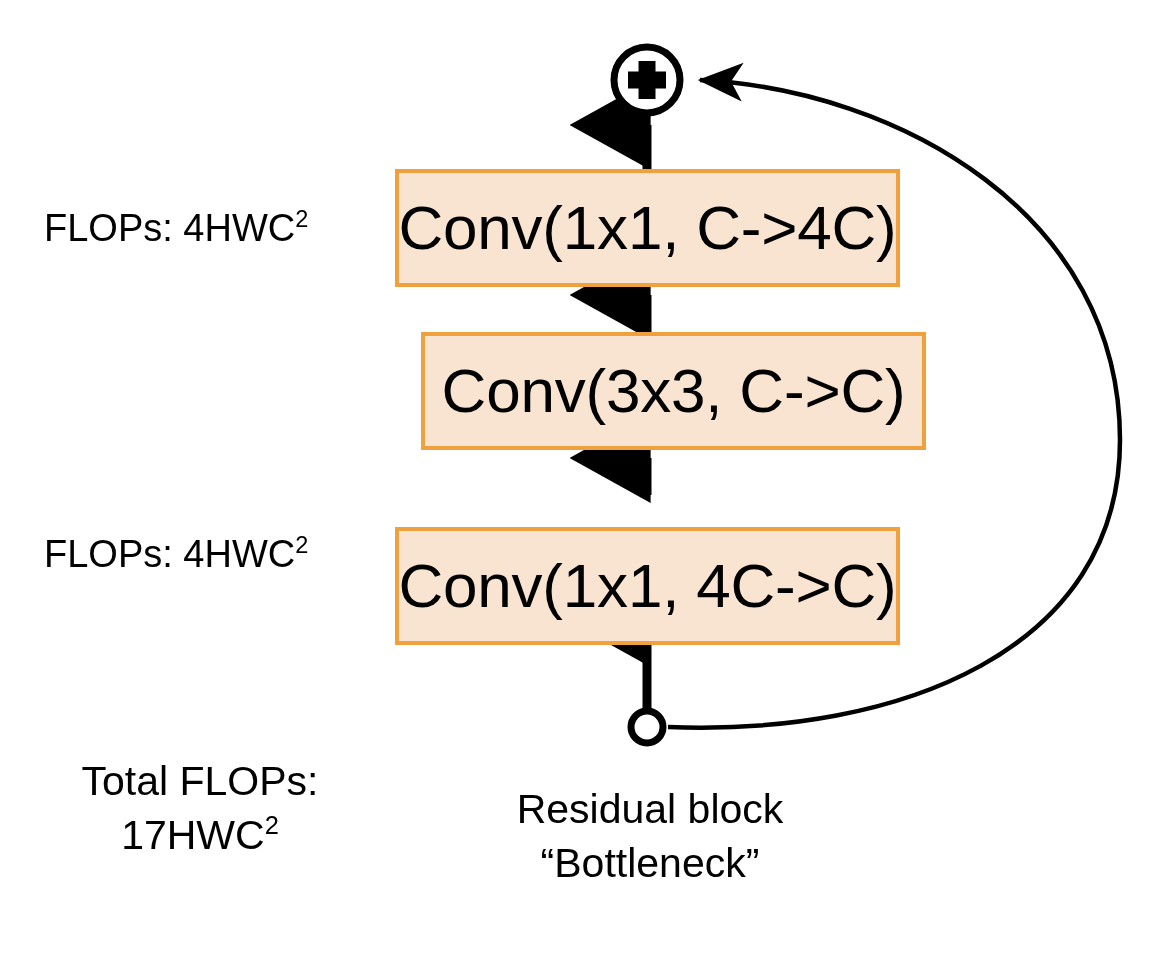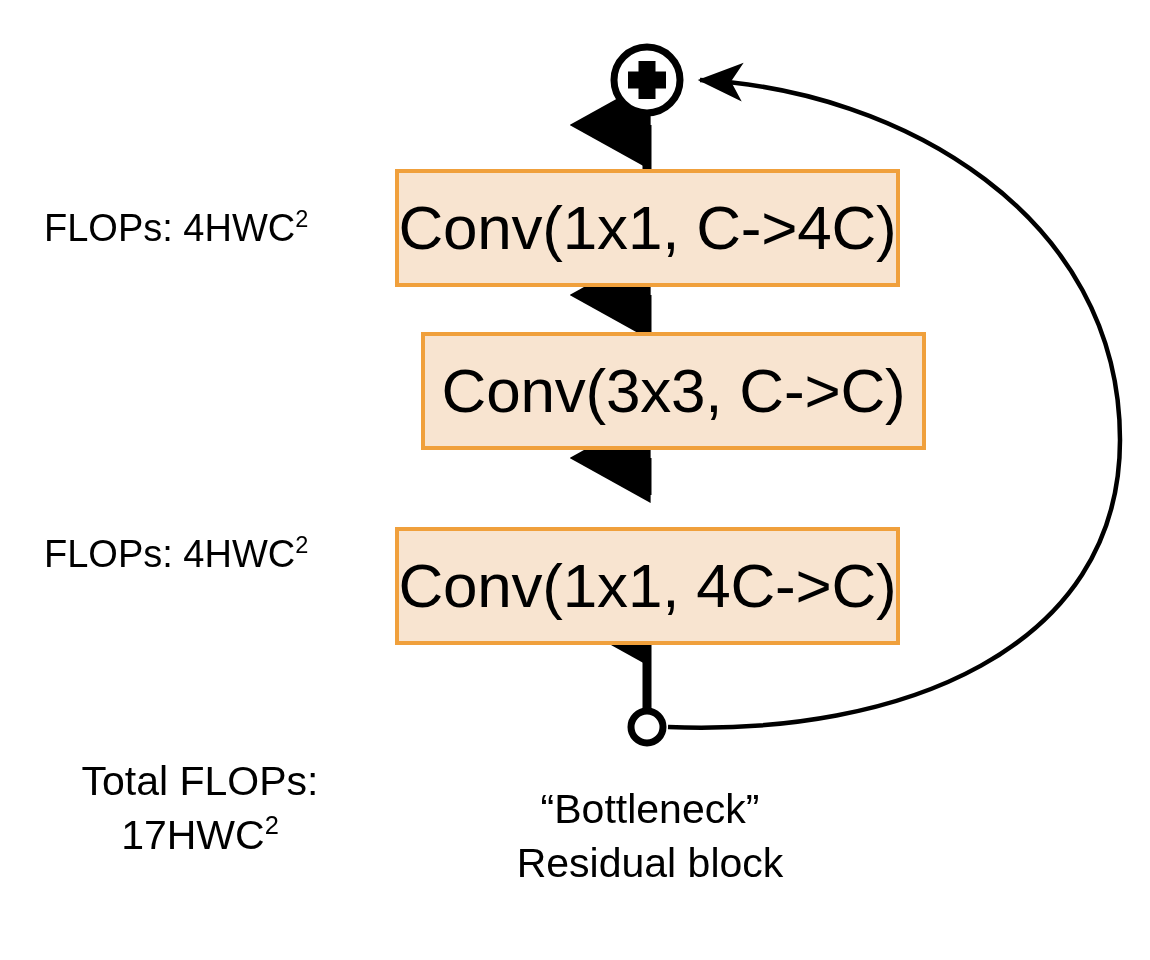--- a/index.html
+++ b/index.html
@@ -147,17 +147,17 @@
   <div class="flops-label" id="flops-bottom">
     <span>FLOPs: 4HWC</span><sup>2</sup>
   </div>
 
   <div class="caption-block" id="caption-total">
     <span class="caption-line">Total FLOPs:</span>
     <span class="caption-line"><span>17HWC</span><sup>2</sup></span>
   </div>
 
   <div class="caption-block" id="caption-title">
+    <span class="caption-line">Residual block</span>
     <span class="caption-line">“Bottleneck”</span>
-    <span class="caption-line">Residual block</span>
   </div>
 
 </div>
 
 </body></html>

